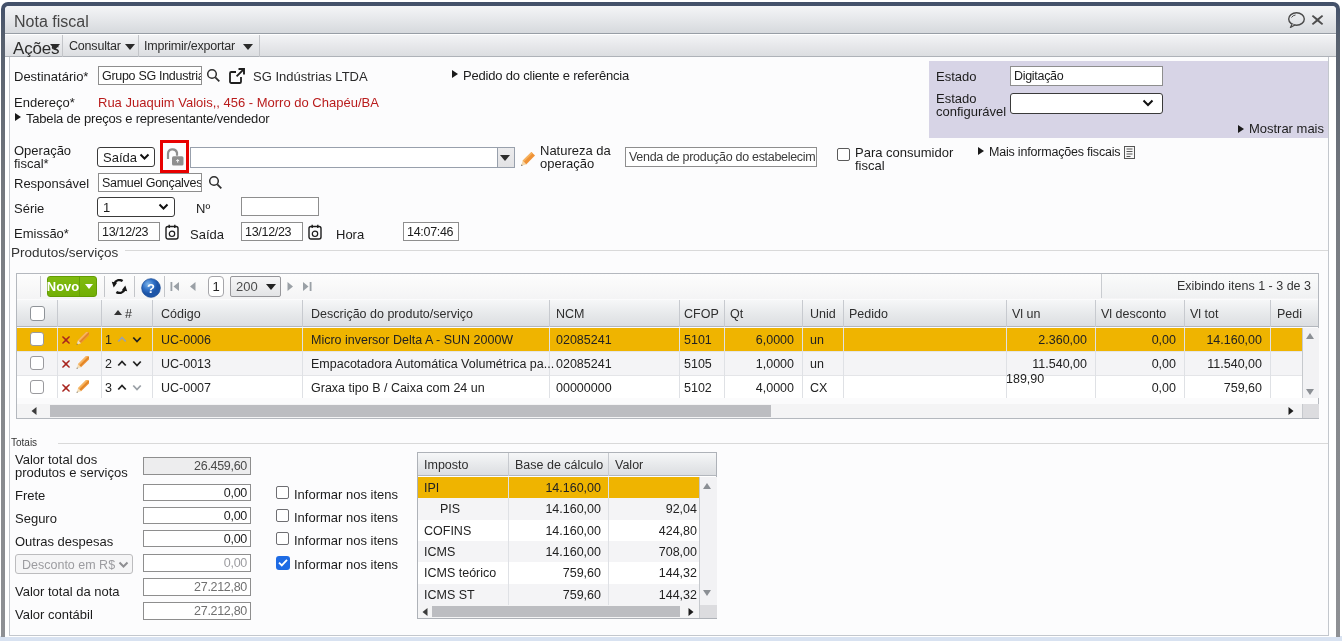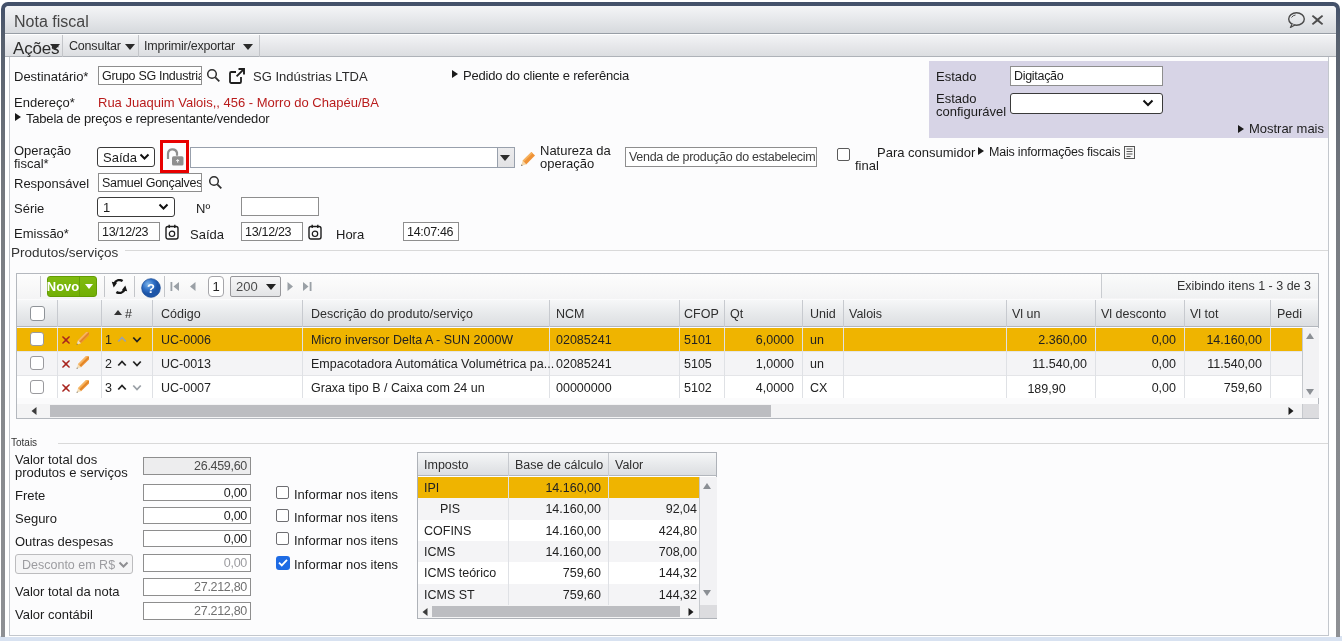--- a/index.html
+++ b/index.html
@@ -107,22 +107,22 @@
   <rect x="6" y="-1" width="5" height="12.5" fill="#ef9235"></rect>
   <rect x="6" y="-1" width="1.6" height="12.5" fill="#f6b25e"></rect>
   <path d="M6 11.5 L11 11.5 L8.5 16 Z" fill="#f5d7a8"></path>
   <path d="M7.8 14.7 L9.2 14.7 L8.5 16 Z" fill="#222"></path>
  </g>
 </svg>
 <div class="lbl" style="left:540px;top:143px">Natureza da</div>
 <div class="lbl" style="left:540px;top:156px">operação</div>
 <div class="inp" style="left:625px;top:147px;width:192px;height:20px;color:#3c3c3c">Venda de produção do estabelecime</div>
 <div class="a" style="left:837px;top:148px;width:13px;height:13px;background:#fff;border:1px solid #5a5a5a;border-radius:2px"></div>
-<div class="lbl" style="left:877px;top:145px">Para consumidor</div>
-<div class="lbl" style="left:855px;top:158px">final</div>
+<div class="lbl" style="left:855px;top:145px">Para consumidor</div>
+<div class="lbl" style="left:855px;top:158px">fiscal</div>
 <div class="tri" style="left:978px;top:147px;border-top:4.5px solid transparent;border-bottom:4.5px solid transparent;border-left:6px solid #1a1a1a"></div>
 <div class="lbl" style="left:989px;top:145px;font-size:12.5px;letter-spacing:-0.2px">Mais informações fiscais</div>
 <svg class="a" style="left:1124px;top:146px" width="11" height="13" viewBox="0 0 11 13">
  <rect x="0.5" y="0.5" width="10" height="12" fill="#f8f8f8" stroke="#555" stroke-width="1"></rect>
  <line x1="2.5" y1="3" x2="8.5" y2="3" stroke="#555"></line>
     <line x1="2.5" y1="5.5" x2="8.5" y2="5.5" stroke="#555"></line>
  <line x1="2.5" y1="8" x2="8.5" y2="8" stroke="#555"></line>
     <line x1="2.5" y1="10.5" x2="6.5" y2="10.5" stroke="#555"></line>
 </svg>
 
@@ -248,21 +248,21 @@
 
 <div class="a" style="left:30px;top:306px;width:15px;height:15px;background:#fff;border:1px solid #8f9398;border-radius:3px"></div>
 <div class="tri" style="left:114px;top:310px;border-left:4px solid transparent;border-right:4px solid transparent;border-bottom:5px solid #333"></div>
 <div class="ghd" style="left:125px;top:307px">#</div>
 <div class="ghd" style="left:161px;top:307px">Código</div>
 <div class="ghd" style="left:311px;top:307px">Descrição do produto/serviço</div>
 <div class="ghd" style="left:556px;top:307px">NCM</div>
 <div class="ghd" style="left:684px;top:307px">CFOP</div>
 <div class="ghd" style="left:730px;top:307px">Qt</div>
 <div class="ghd" style="left:810px;top:307px">Unid</div>
-<div class="ghd" style="left:849px;top:307px">Valois</div>
+<div class="ghd" style="left:849px;top:307px">Pedido</div>
 <div class="ghd" style="left:1012px;top:307px">Vl un</div>
 <div class="ghd" style="left:1101px;top:307px">Vl desconto</div>
 <div class="ghd" style="left:1190px;top:307px">Vl tot</div>
 <div class="ghd" style="left:1277px;top:307px">Pedi</div>
 <div class="a" style="left:30px;top:332px;width:14px;height:14px;background:#fff;border:1px solid #9a9a9e;border-radius:3px"></div>
 <svg class="a" style="left:62px;top:336px" width="8" height="8" viewBox="0 0 9 9">
     <path d="M1 0 L4.5 3 L8 0 L9 1 L5.7 4.5 L9 8 L8 9 L4.5 6 L1 9 L0 8 L3.3 4.5 L0 1 Z" fill="#a8241e"></path>
   </svg>
 <svg class="a" style="left:74px;top:332px" width="15" height="15" viewBox="0 0 15 15">
     <g transform="rotate(45 7.5 7.5)">
@@ -337,21 +337,21 @@
   </svg>
 <svg class="a" style="left:132px;top:384px" width="10" height="7" viewBox="0 0 9.5 7">
     <path d="M1 1.5 L4.75 5.5 L8.5 1.5" fill="none" stroke="#9aa0a6" stroke-width="1.8"></path>
   </svg>
 <div class="gcell" style="left:161px;top:381px">UC-0007</div>
 <div class="gcell" style="left:311px;top:381px">Graxa tipo B / Caixa com 24 un</div>
 <div class="gcell" style="left:556px;top:381px">00000000</div>
 <div class="gcell" style="left:684px;top:381px">5102</div>
 <div class="gcell" style="left:724px;top:381px;width:70px;text-align:right">4,0000</div>
 <div class="gcell" style="left:810px;top:381px">CX</div>
-<div class="gcell" style="left:1006px;top:382px;width:81px;text-align:center">189,90</div>
+<div class="gcell" style="left:1006px;top:372px;width:81px;text-align:left">189,90</div>
 <div class="gcell" style="left:1095px;top:381px;width:81px;text-align:right">0,00</div>
 <div class="gcell" style="left:1184px;top:381px;width:78px;text-align:right">759,60</div>
 
 <div class="a" style="left:1302px;top:328px;width:17px;height:70px;background:#f2f2f4;border-left:1px solid #c6c9cd"></div>
 <div class="tri" style="left:1306px;top:333px;border-left:4.5px solid transparent;border-right:4.5px solid transparent;border-bottom:6px solid #8b8f94"></div>
 <div class="tri" style="left:1306px;top:389px;border-left:4.5px solid transparent;border-right:4.5px solid transparent;border-top:6px solid #8b8f94"></div>
 
 <div class="a" style="left:17px;top:404px;width:1285px;height:14px;background:#f4f4f5"></div>
 <svg class="a" style="left:31px;top:407px" width="6" height="8" viewBox="0 0 6 8">
     <path d="M5.5 0 L0.5 4 L5.5 8 Z" fill="#3c3c3c"></path>

